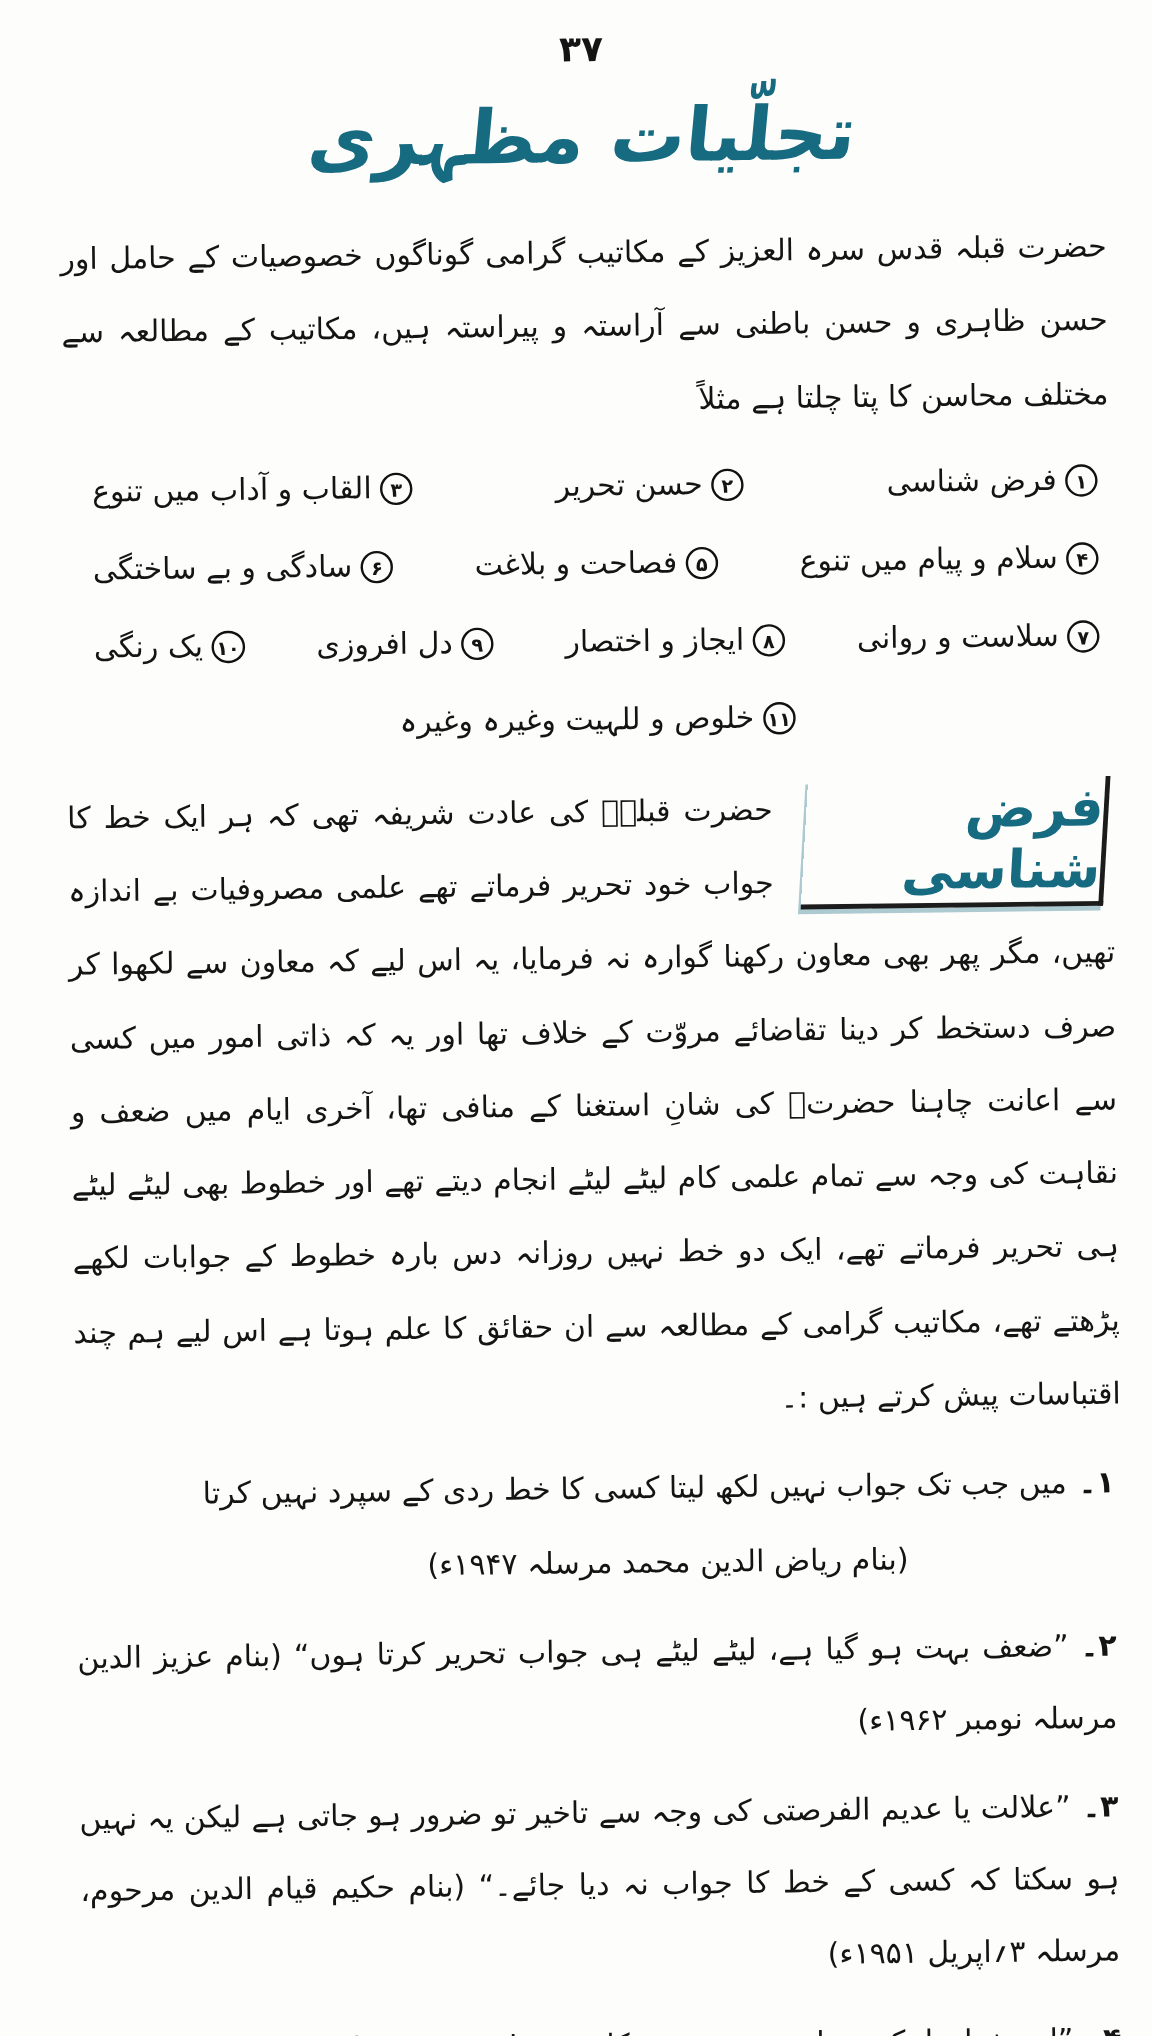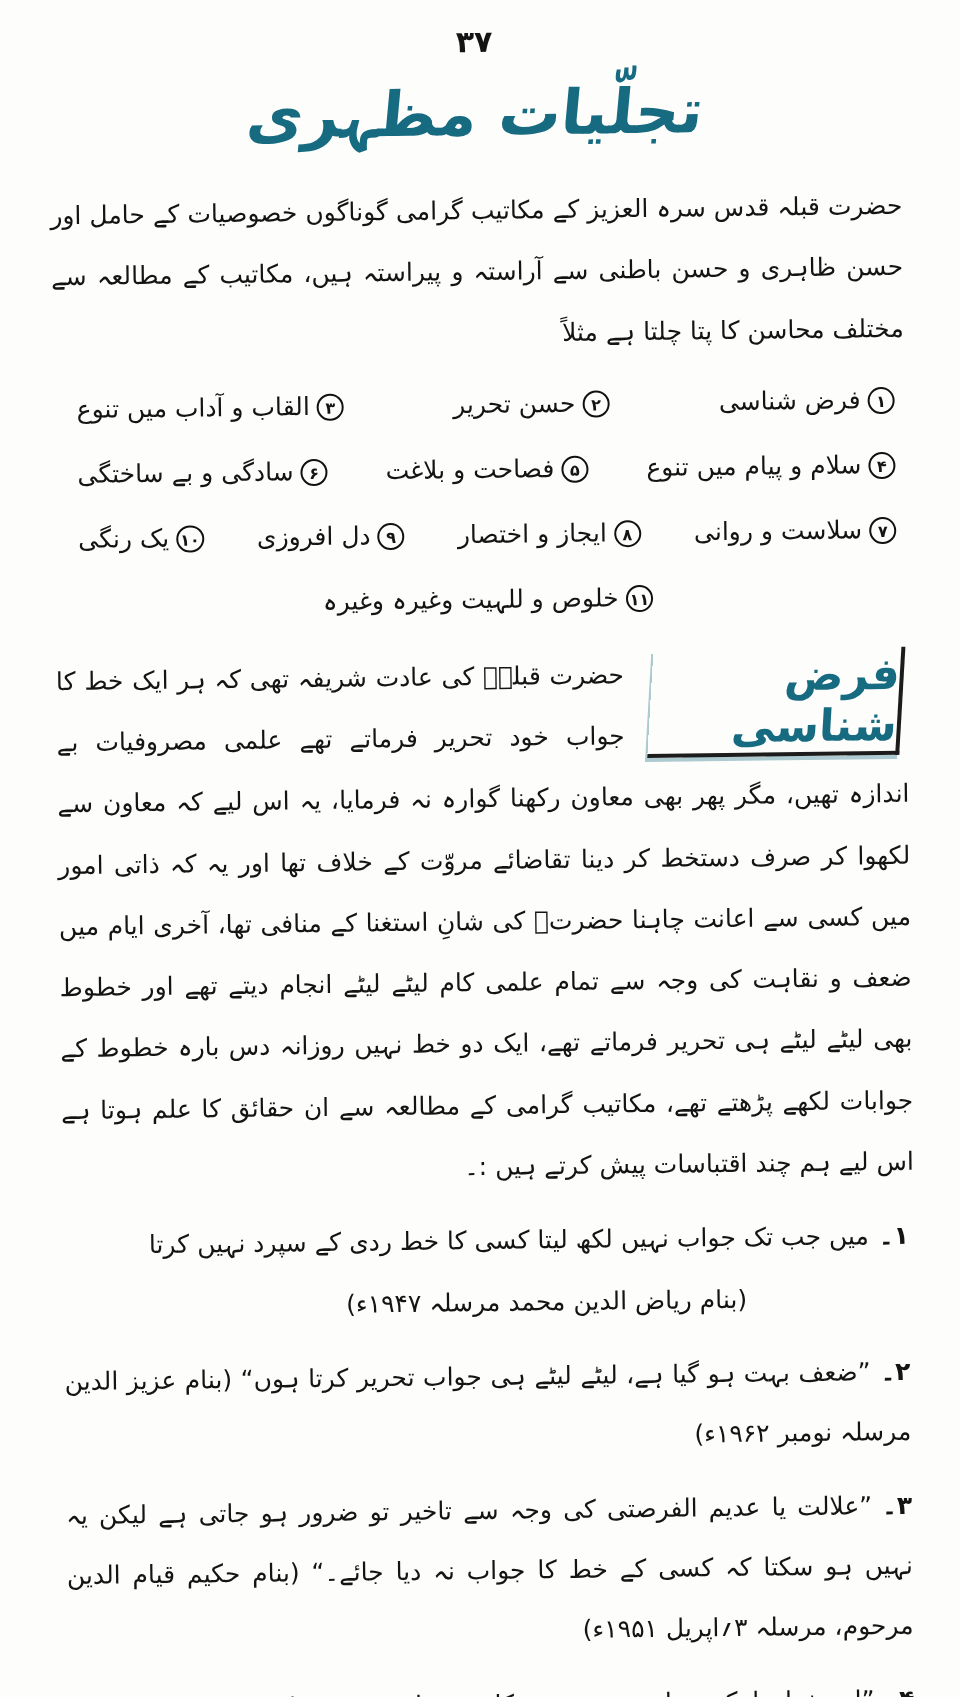--- a/index.html
+++ b/index.html
@@ -6,21 +6,21 @@
   body{
     width:960px;height:1697px;
     background:#fdfdfc;
     font-family:"DejaVu Sans",sans-serif;
     color:#141414;
     overflow:hidden;
   }
   .page{
     width:960px;height:1697px;
     box-sizing:border-box;
-    padding:18px 60px 10px 48px;
+    padding:18px 40px 10px 48px;
     direction:rtl;
   }
   .tilt{transform:rotate(-0.7deg);transform-origin:50% 0;}
   .page-number{
     text-align:center;
     font-size:30px;font-weight:bold;
     letter-spacing:2px;
     margin:6px 0 2px 0;
   }
   .title{

